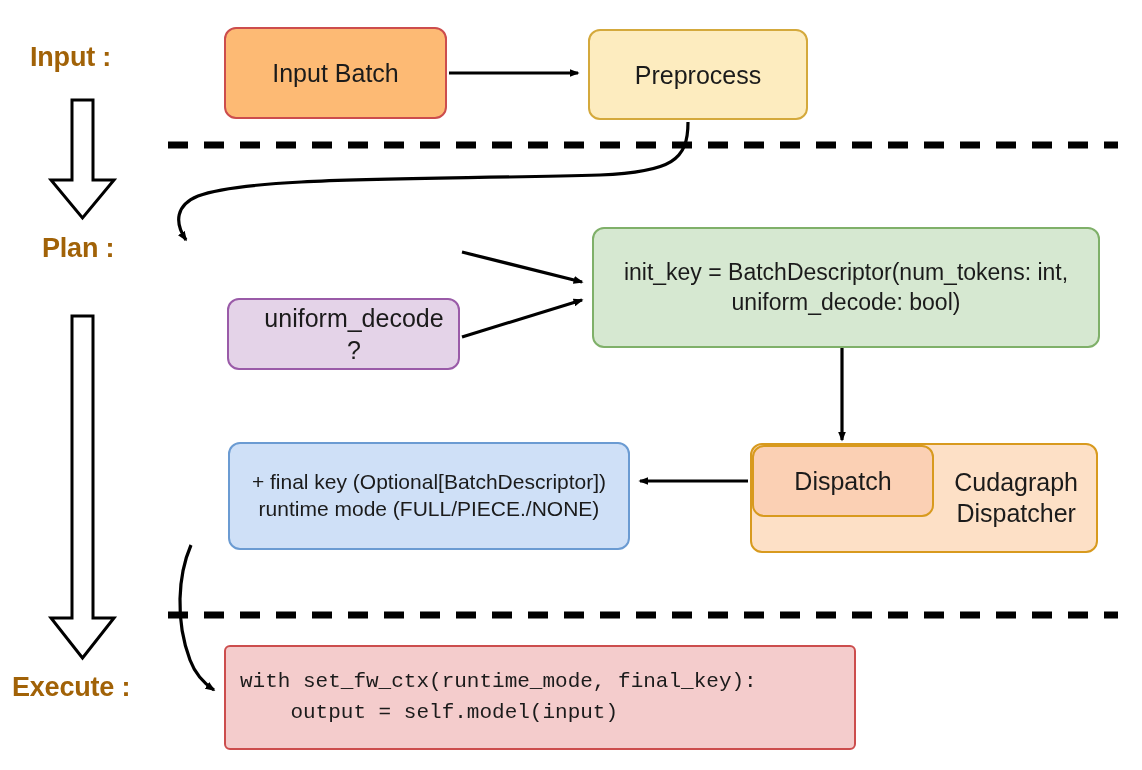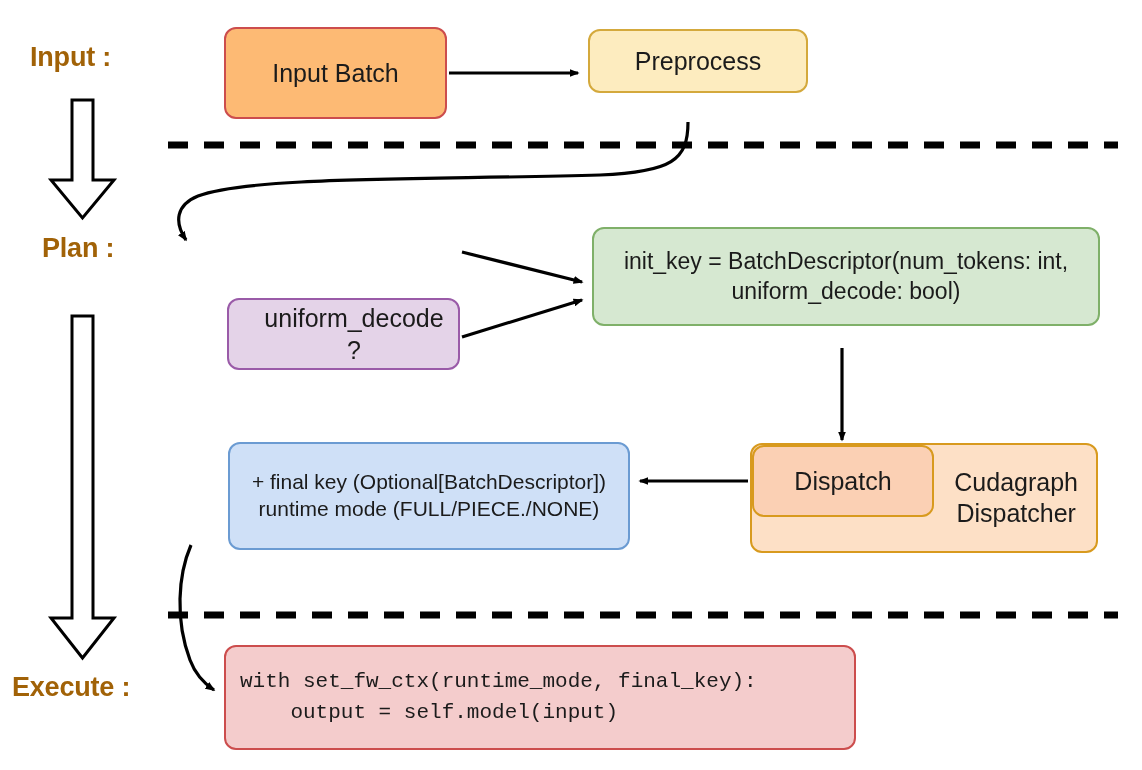--- a/index.html
+++ b/index.html
@@ -142,42 +142,42 @@
 
     <path d="M191,545 C178,575 175,620 190,660 C196,676 205,684 214,690" fill="none" stroke="#000000" stroke-width="3.2" marker-end="url(#ah)"></path>
   </svg>
 
   <div class="stage-label" style="left:30px; top:42px;">Input :</div>
   <div class="stage-label" style="left:42px; top:233px;">Plan :</div>
   <div class="stage-label" style="left:12px; top:672px;">Execute :</div>
 
   <div class="node node-input-batch" style="left:224px; top:27px; width:223px; height:92px;">Input Batch</div>
 
-  <div class="node node-preprocess" style="left:588px; top:29px; width:220px; height:64px;text-align:center;">Preprocess</div>
+  <div class="node node-preprocess" style="left:588px; top:29px; width:220px; height:91px;text-align:center;">Preprocess</div>
 
 
   <div class="node node-question" style="left:227px; top:298px; width:233px; height:72px;padding-left:29px;">uniform_decode ?</div>
 
-  <div class="node node-initkey" style="left:592px; top:227px; width:508px; height:99px; flex-direction:column;">
+  <div class="node node-initkey" style="left:592px; top:227px; width:508px; height:121px; flex-direction:column;">
     <span>init_key = BatchDescriptor(num_tokens: int,</span>
     <span>uniform_decode: bool)</span>
   </div>
 
   <div class="node node-dispatcher-outer" style="left:750px; top:443px; width:348px; height:110px;">
     <span class="dispatcher-label">
       <span>Cudagraph</span><br>
       <span>Dispatcher</span>
     </span>
   </div>
 
   <div class="node node-dispatch-inner" style="left:752px; top:445px; width:182px; height:72px;">Dispatch</div>
 
   <div class="node node-runtime" style="left:228px; top:442px; width:402px; height:108px; flex-direction:column;">
     <span>+ final key (Optional[BatchDescriptor])</span>
     <span>runtime mode (FULL/PIECE./NONE)</span>
   </div>
 
-  <div class="node node-code" style="left:224px; top:645px; width:632px; height:105px; flex-direction:column; align-items:flex-start; justify-content:center;">
+  <div class="node node-code" style="left:224px; top:645px; width:632px; height:105px; flex-direction:column; align-items:flex-start; justify-content:center;border-radius:6px;">
     <span>with set_fw_ctx(runtime_mode, final_key):</span>
     <span>    output = self.model(input)</span>
   </div>
 
 </div>
 
 </body></html>

